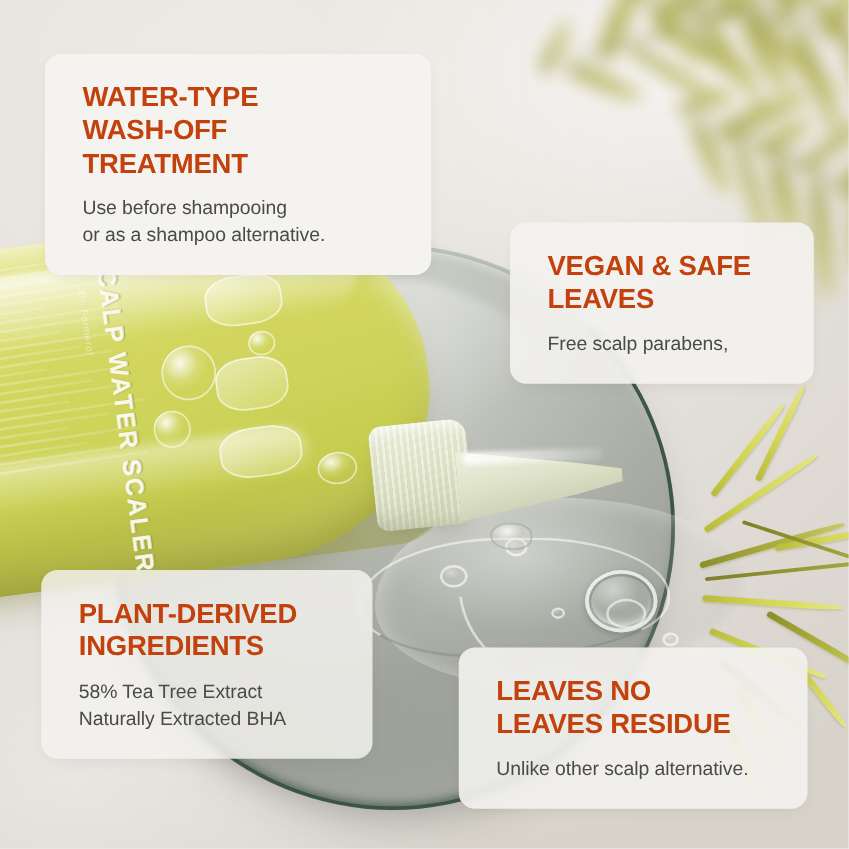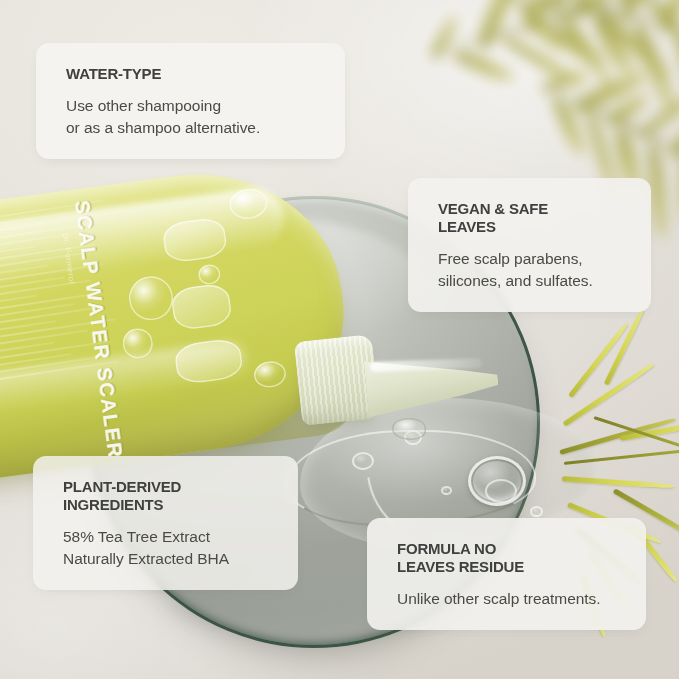--- a/index.html
+++ b/index.html
@@ -341,22 +341,22 @@
     box-shadow: 0 4px 14px -8px rgba(90,92,80,.26);
   }
   .card.glassier {
     background: rgba(243,242,238,.84);
     backdrop-filter: blur(3px);
     box-shadow: 0 4px 14px -8px rgba(90,92,80,.24);
   }
 
   .card h3 {
     margin: 0 0 12px 0;
-    color: #404040;
-    font-size: 15px;
+    color: #c2410c;
+    font-size: 22px;
     font-weight: 700;
     line-height: 1.20;
     letter-spacing: -.2px;
   }
   .card p {
     margin: 0;
     color: #4b4b46;
     font-size: 15.5px;
     font-weight: 400;
     line-height: 1.42;
@@ -490,32 +490,32 @@
       <div class="nd" style="left: 46px; top: 6px; width: 84px; transform: rotate(-64deg);"></div>
       <div class="nd" style="left: 60px; top: 60px; width: 96px; transform: rotate(-10deg);"></div>
       <div class="nd dark" style="left: 54px; top: 112px; width: 90px; transform: rotate(30deg);"></div>
       <div class="nd" style="left: 72px; top: 146px; width: 72px; transform: rotate(52deg);"></div>
       <div class="nd" style="left: 22px; top: 196px; width: 66px; transform: rotate(70deg);"></div>
       <div class="branch" style="left: 4px; top: 86px; width: 130px; transform: rotate(-6deg);"></div>
       <div class="branch" style="left: 34px; top: 40px; width: 104px; transform: rotate(18deg);"></div>
     </div>
 
   <div class="card solid" id="card-1">
-    <h3><span>WATER-TYPE</span><br></h3>
-    <p><span>Use other shampooing</span><br><span>or as a shampoo alternative.</span></p>
+    <h3><span>WATER-TYPE</span><br><span>WASH-OFF TREATMENT</span></h3>
+    <p><span>Use before shampooing</span><br><span>or as a shampoo alternative.</span></p>
   </div>
 
   <div class="card glassy" id="card-2">
     <h3><span>VEGAN &amp; SAFE</span><br><span>LEAVES</span></h3>
-    <p><span>Free scalp parabens,</span><br><span>silicones, and sulfates.</span></p>
+    <p><span>Free scalp parabens,</span><br></p>
   </div>
 
   <div class="card glassier" id="card-3">
     <h3><span>PLANT-DERIVED</span><br><span>INGREDIENTS</span></h3>
     <p><span>58% Tea Tree Extract</span><br><span>Naturally Extracted BHA</span></p>
   </div>
 
   <div class="card glassy" id="card-4">
-    <h3><span>FORMULA NO</span><br><span>LEAVES RESIDUE</span></h3>
-    <p><span>Unlike other scalp treatments.</span></p>
+    <h3><span>LEAVES NO</span><br><span>LEAVES RESIDUE</span></h3>
+    <p><span>Unlike other scalp alternative.</span></p>
   </div>
 
 </div>
 
 </body></html>

